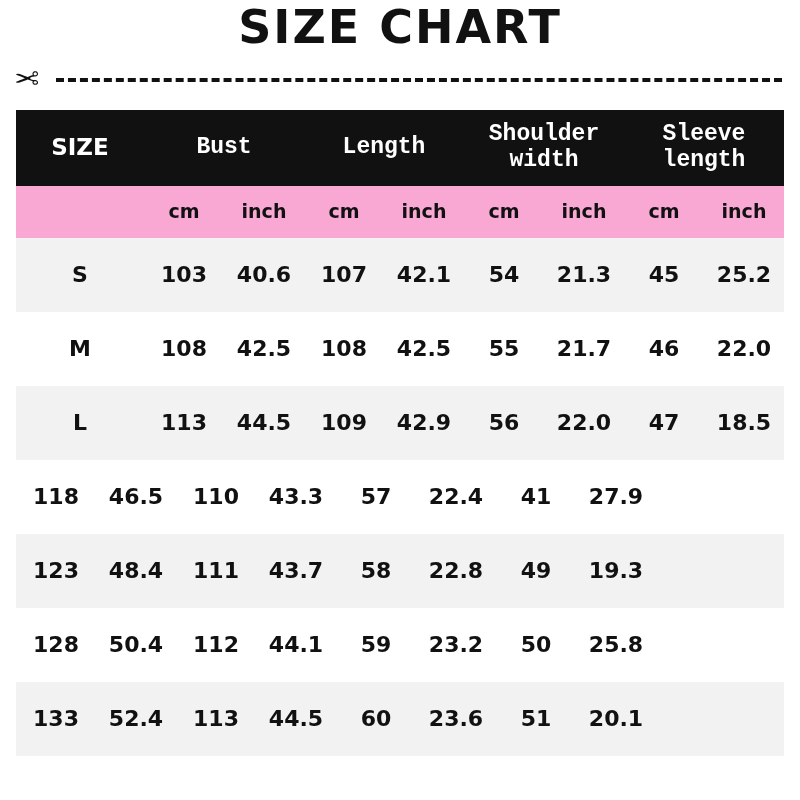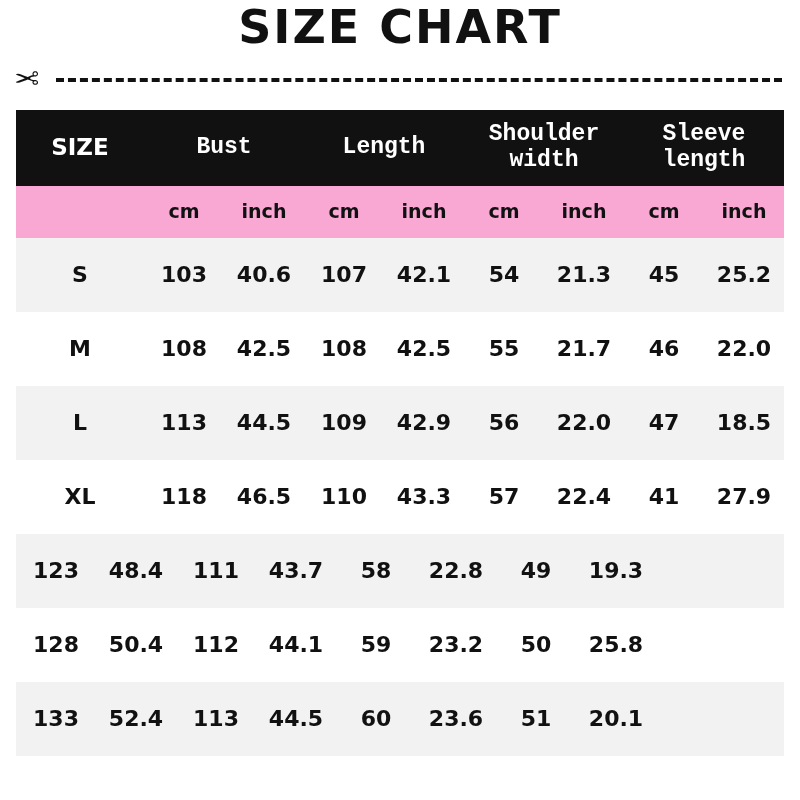--- a/index.html
+++ b/index.html
@@ -167,21 +167,20 @@
       <div class="cell c-val">44.5</div>
       <div class="cell c-val">109</div>
       <div class="cell c-val">42.9</div>
       <div class="cell c-val">56</div>
       <div class="cell c-val">22.0</div>
       <div class="cell c-val">47</div>
       <div class="cell c-val">18.5</div>
     </div>
 
     <div class="row data-row even">
-      <div class="cell c-size">XL</div>
       <div class="cell c-val">118</div>
       <div class="cell c-val">46.5</div>
       <div class="cell c-val">110</div>
       <div class="cell c-val">43.3</div>
       <div class="cell c-val">57</div>
       <div class="cell c-val">22.4</div>
       <div class="cell c-val">41</div>
       <div class="cell c-val">27.9</div>
     </div>
 

